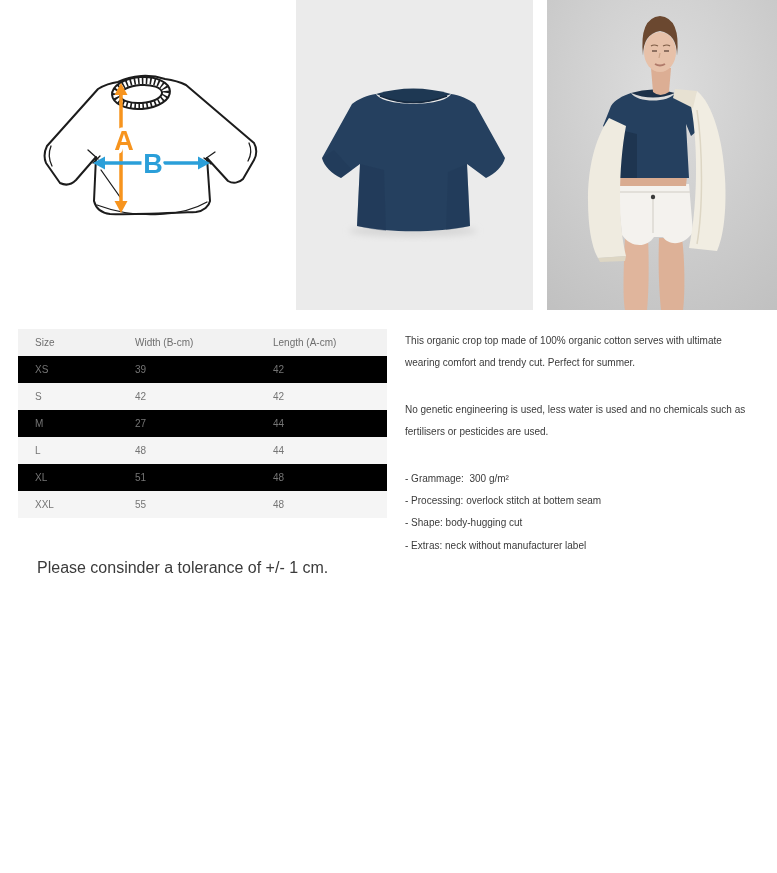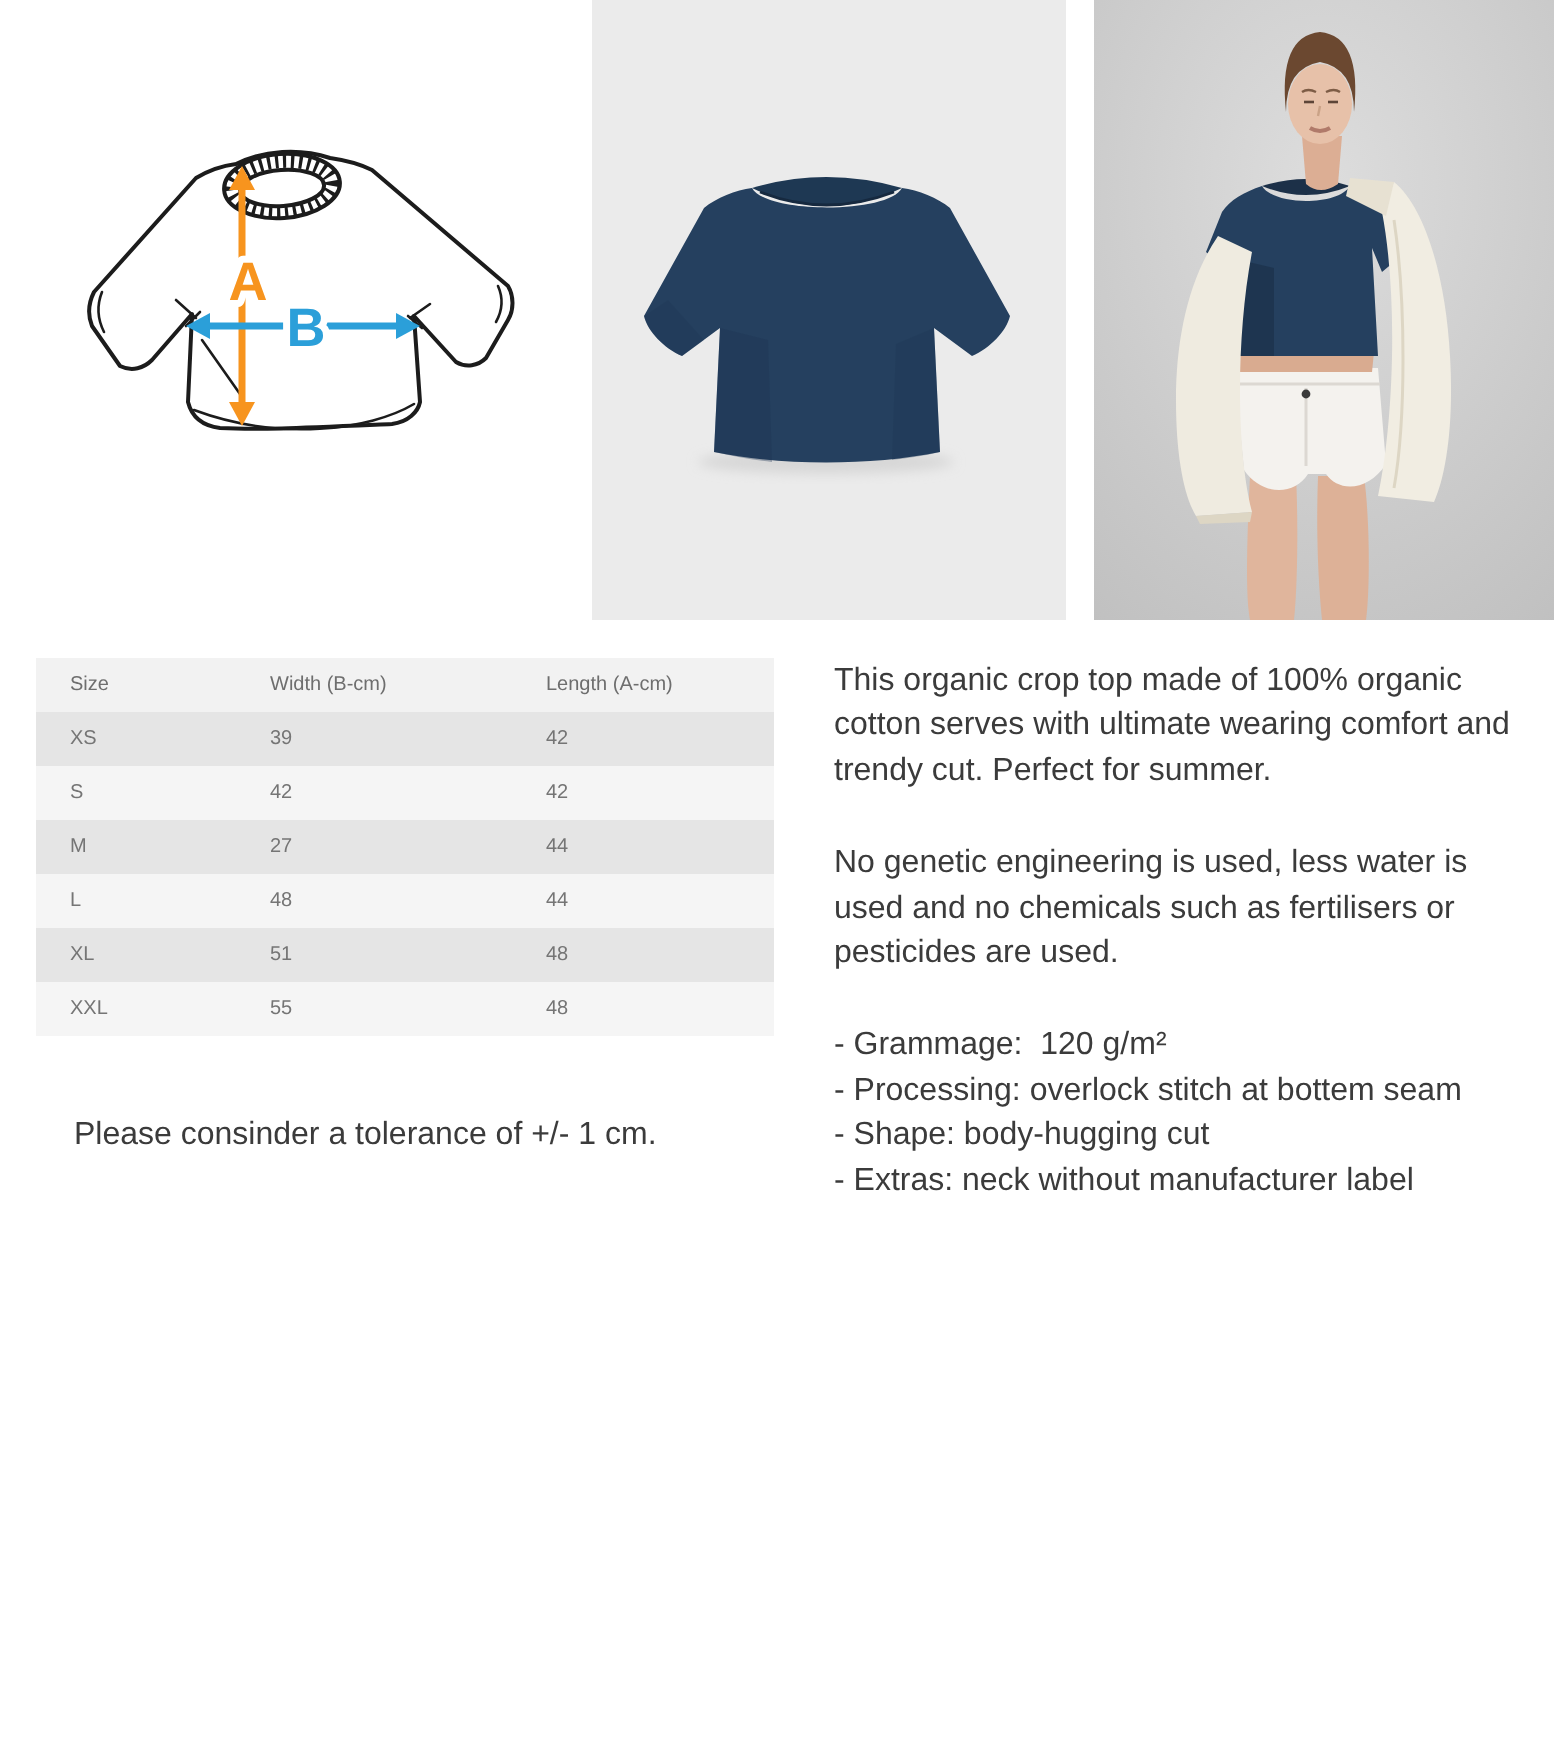--- a/index.html
+++ b/index.html
@@ -13,26 +13,26 @@
   .panel svg{display:block;width:100%;height:100%;}
   svg text.dimlabel{font-family:"Liberation Sans", sans-serif;font-weight:bold;font-size:27px;
         paint-order:stroke;stroke:#ffffff;stroke-width:7px;stroke-linejoin:round;text-anchor:middle;}
   
   .size-table{position:absolute;left:18px;top:329px;width:369px;border-collapse:collapse;
         table-layout:fixed;font-size:10px;color:#757575;}
   .size-table col.c1{width:117px;} .size-table col.c2{width:138px;} .size-table col.c3{width:114px;}
   .size-table th{background:#f2f2f2;font-weight:400;color:#6e6e6e;text-align:left;height:27px;padding:0;}
   .size-table td{height:27px;padding:0;}
   .size-table th:first-child,.size-table td:first-child{padding-left:17px;}
-  .size-table tr.dark td{background:#e5e5e5;}
+  .size-table tr.dark td{background:#000000;}
   .size-table tr.light td{background:#f5f5f5;}
   
   .tolerance-note{position:absolute;left:37px;top:559px;font-size:16px;color:#3b3b3b;}
   
-  .description{position:absolute;left:417px;top:330px;width:350px;font-size:16px;
+  .description{position:absolute;left:405px;top:330px;width:350px;font-size:10px;
         line-height:22.4px;color:#3b3b3b;}
   .description p{margin:0 0 24px 0;}
   .spec{white-space:pre-wrap;line-height:22.4px;}
 </style>
 </head>
 <body>
 
 <div class="page">
 
   <div class="panel panel-drawing">
@@ -196,20 +196,20 @@
       </tr>
     </tbody>
   </table>
 
   <div class="tolerance-note">Please consinder a tolerance of +/- 1 cm.</div>
 
   <div class="description">
     <p>This organic crop top made of 100% organic cotton serves with ultimate wearing comfort and trendy cut. Perfect for summer.</p>
     <p>No genetic engineering is used, less water is used and no chemicals such as fertilisers or pesticides are used.</p>
     <div>
-      <div class="spec">- Grammage:  120 g/m²</div>
+      <div class="spec">- Grammage:  300 g/m²</div>
       <div class="spec">- Processing: overlock stitch at bottem seam</div>
       <div class="spec">- Shape: body-hugging cut</div>
       <div class="spec">- Extras: neck without manufacturer label</div>
     </div>
   </div>
 
 </div>
 
 </body></html>

